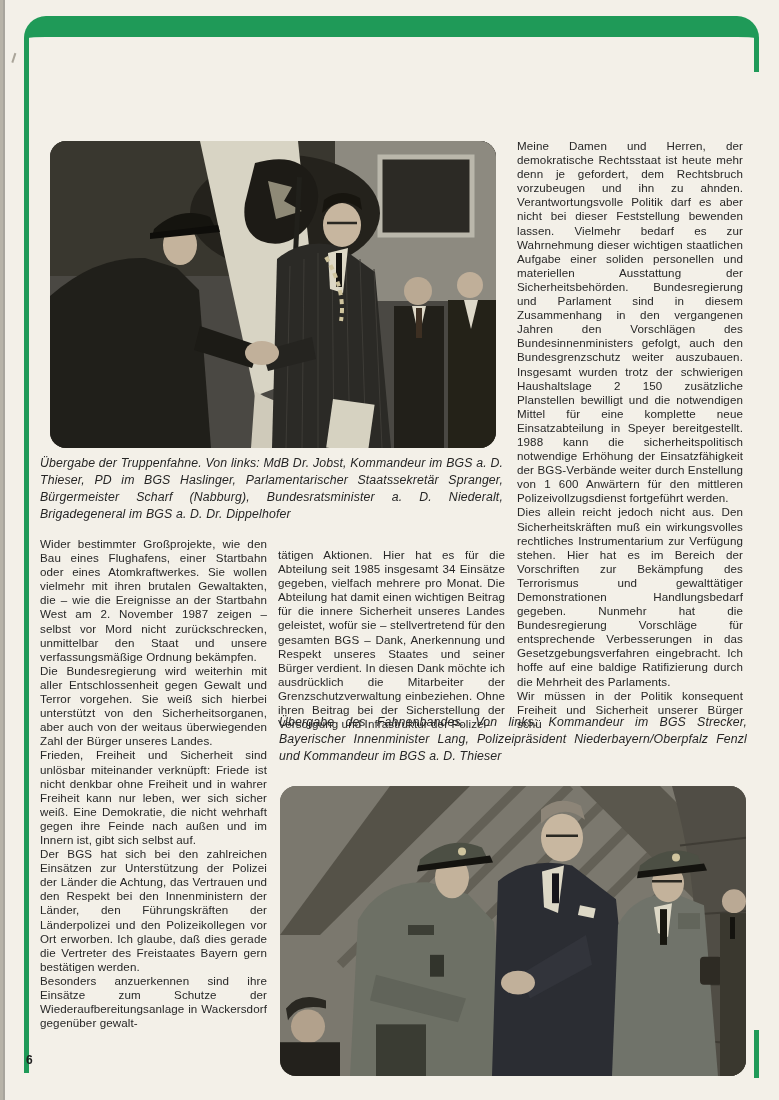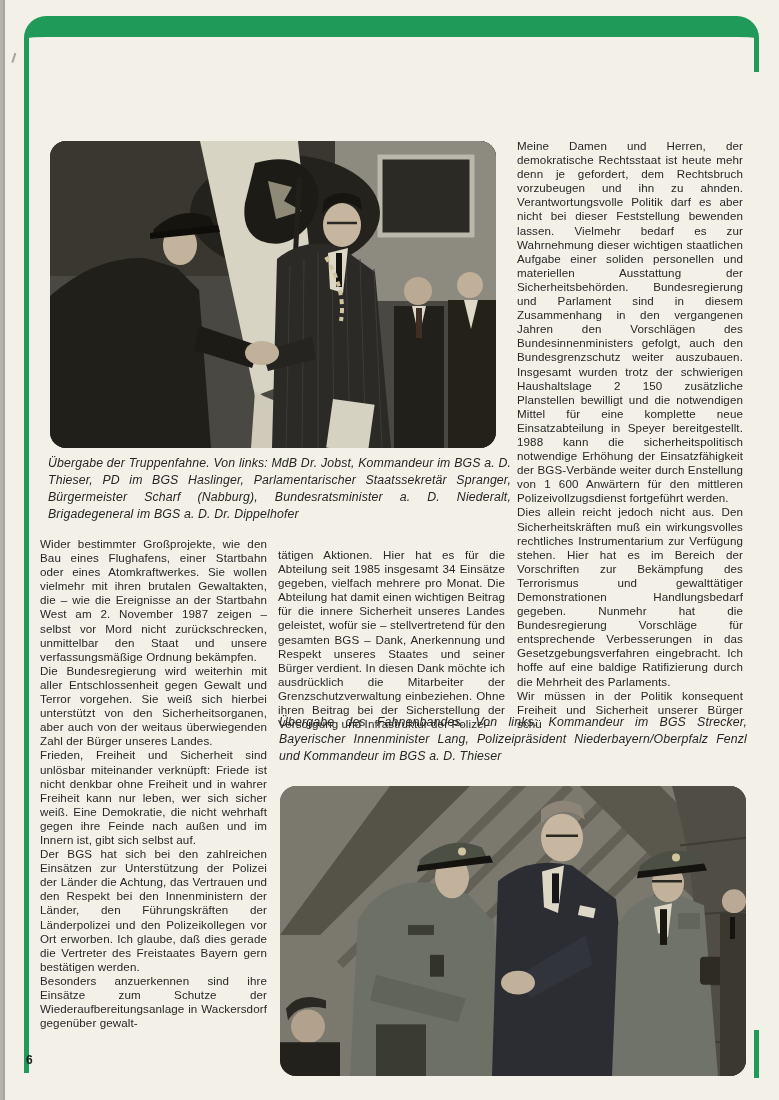--- a/index.html
+++ b/index.html
@@ -30,21 +30,21 @@
   .photo{position:absolute;border-radius:16px;overflow:hidden;background:#6b6862;}
   .photo svg{display:block;width:100%;height:100%;}
   .photo1{left:50px;top:141px;width:446px;height:307px;}
   .photo2{left:280px;top:786px;width:466px;height:290px;}
   
   .caption{
     position:absolute;font-style:italic;color:#262626;
     font-size:12.3px;line-height:17px;text-align:justify;
     letter-spacing:.15px;
   }
-  .caption1{left:40px;top:455px;width:463px;margin-left:8px;}
+  .caption1{left:40px;top:455px;width:463px;}
   .caption2{left:279px;top:714px;width:468px;}
   .col{
     position:absolute;color:#272727;
     font-size:11.6px;line-height:14.1px;text-align:justify;
     hyphens:auto;-webkit-hyphens:auto;letter-spacing:.1px;
   }
   .col p{margin:0;}
   .col-left{left:40px;top:537px;width:227px;}
   .col-middle{left:278px;top:548px;width:227px;}
   .col-right{left:517px;top:139px;width:226px;}

